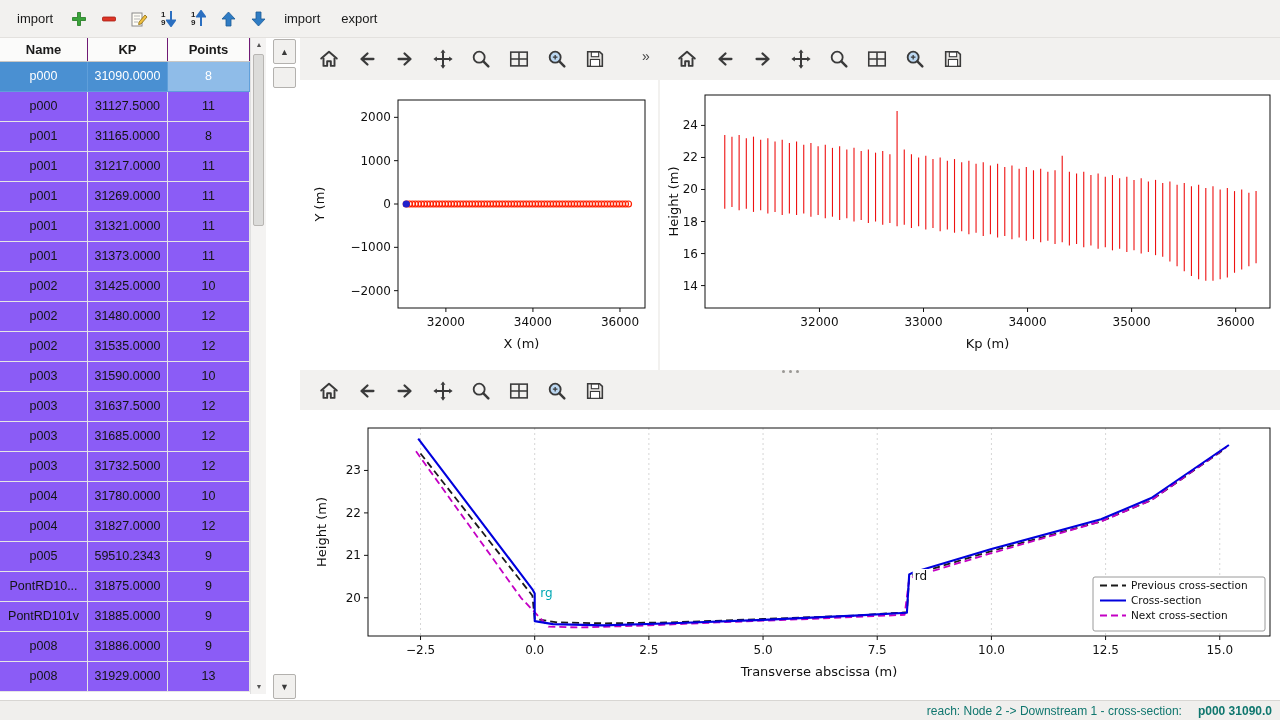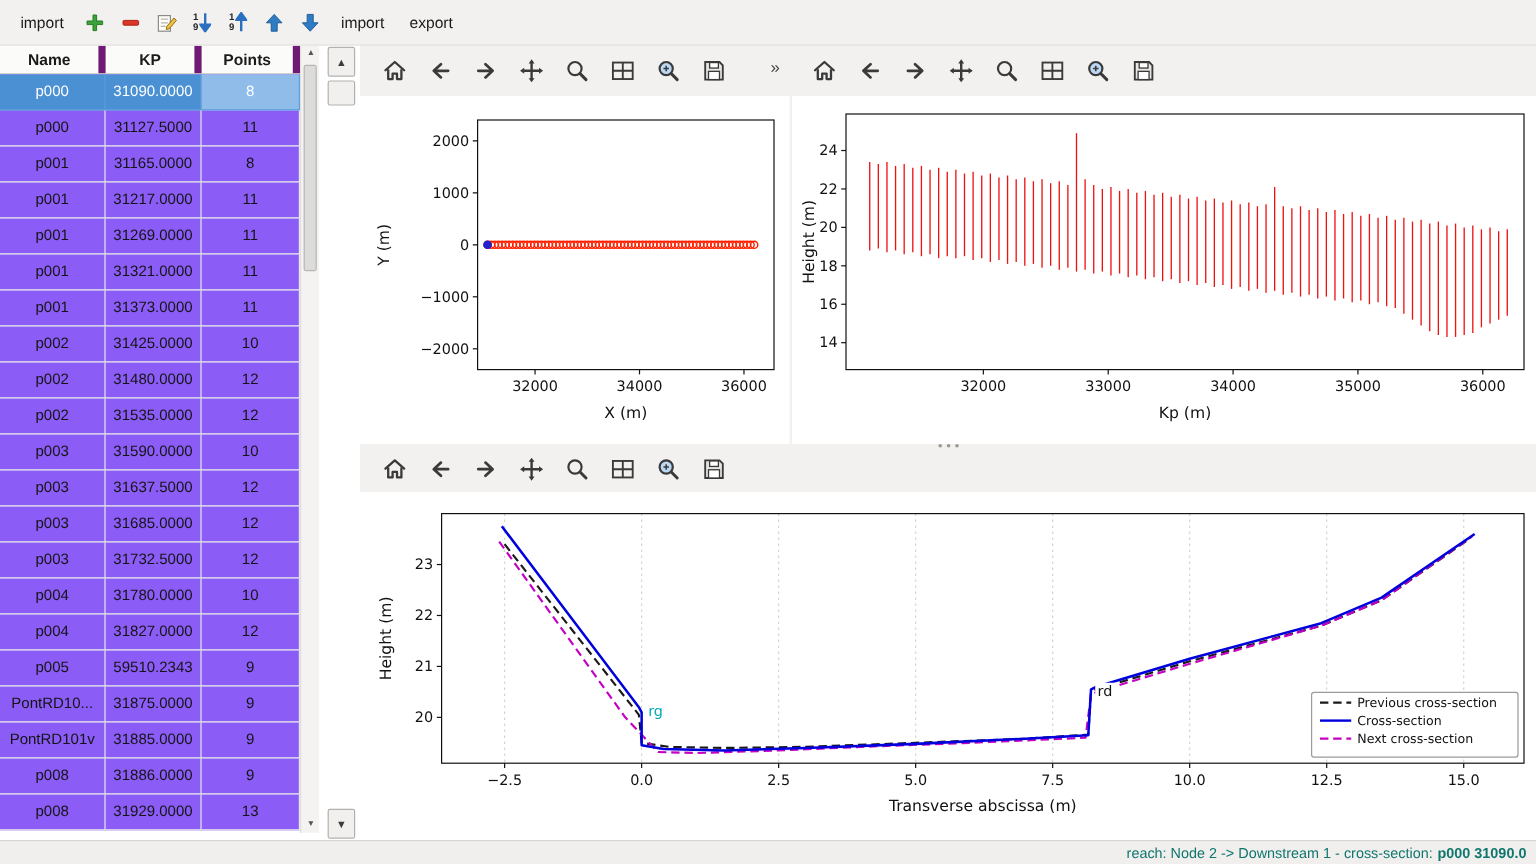--- a/index.html
+++ b/index.html
@@ -12,21 +12,21 @@
   .menu-text{padding:4px 9px;border-radius:3px;cursor:default}
   .tool-btn{width:27px;height:26px;display:inline-flex;align-items:center;justify-content:center;border-radius:3px}
   .sort-ic{display:flex;align-items:center}
   .sort-digits{display:flex;flex-direction:column;font-size:8px;line-height:8px;color:#222;margin-right:1px;font-weight:bold}
 
   
   .left-panel{position:absolute;left:0;top:38px;width:300px;height:662px;background:#fff}
   .grid-table{position:absolute;left:0;top:0;width:250px;background:#fff}
   .t-header{display:grid;grid-template-columns:88px 80px 82px;height:24px;background:#fbfbfa;
             border-bottom:1px solid #c9c7c4;font-weight:bold;align-items:center;text-align:center;font-size:13px}
-  .t-header>div{border-right:6px solid #701a75;line-height:23px}
+  .t-header>div{border-right:1px solid #701a75;line-height:23px}
   .t-row{display:grid;grid-template-columns:88px 80px 82px;height:30px;font-size:12.5px;text-align:center;background:#8b5cf6}
   .t-row>div{border-right:1px solid #e6e6e6;border-bottom:1px solid #e6e6e6;line-height:29px;
              overflow:hidden;white-space:nowrap;color:#141414}
   .t-row.selected>div{background:#4a90d2;color:#fff;border-right-color:#5f9fda;border-bottom-color:#5f9fda}
   .t-row.selected>div.cell-points{background:#8fbce8}
 
   
   .sb1{position:absolute;left:250px;top:0;width:16px;height:656px;background:#f4f3f2;border-left:1px solid #e0e0e0}
   .sb1 .arr{position:absolute;left:0;width:16px;height:14px;text-align:center;font-size:7px;line-height:14px;color:#555}
   .sb1 .thumb{position:absolute;left:2px;top:16px;width:11px;height:172px;background:#dcdcda;border:1px solid #b8b6b3;border-radius:2px}
@@ -48,21 +48,21 @@
   .splitter{position:absolute;left:470px;top:330px;width:40px;height:7px;display:flex;gap:4px;align-items:center;justify-content:center}
   .splitter i{width:3px;height:3px;border-radius:50%;background:#9a9894}
   #toolbar-plan{left:14px;top:6px}
   #toolbar-profile{left:372px;top:6px}
   #toolbar-xsection{left:14px;top:338px}
   svg{font-family:"DejaVu Sans",sans-serif}
 
   
   .statusbar{position:absolute;left:0;top:700px;width:1280px;height:20px;background:#f0efed;
              border-top:1px solid #d8d6d3;font-size:12px;color:#0f766e;display:flex;align-items:center;justify-content:flex-end;padding-right:8px}
-  .statusbar b{margin-left:4px}
+  .statusbar b{margin-left:16px}
 </style>
 </head>
 <body>
 
 <div class="menubar">
   <span class="menu-text">import</span>
 
   <span class="tool-btn">
     <span style="display:flex">
       <svg width="16" height="16" viewBox="0 0 16 16">

